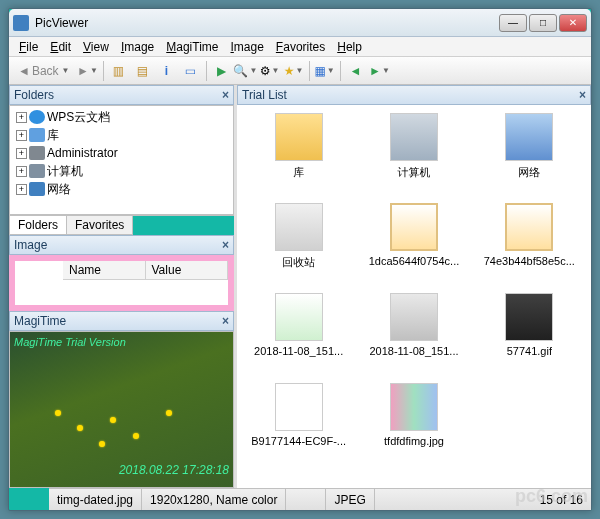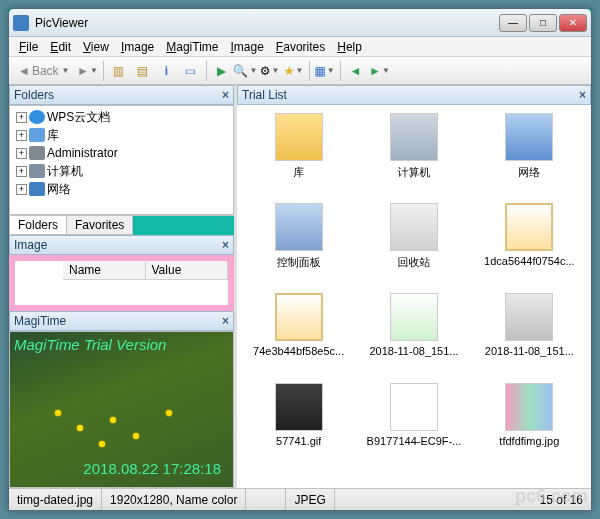--- a/index.html
+++ b/index.html
@@ -29,28 +29,28 @@
 .tree-exp { width: 11px; height: 11px; border: 1px solid #888; font-size: 9px; line-height: 9px; text-align: center; cursor: pointer; }
 .tree-icon { width: 16px; height: 14px; border-radius: 2px; }
 .tabs { height: 20px; display: flex; border-top: 1px solid #c0c0c0; }
 .tab { padding: 2px 8px; border: 1px solid #c0c0c0; border-top: none; background: #f0f0f0; cursor: pointer; margin-right: -1px; }
 .tab.active { background: #fff; }
 .info-body { flex: 0 0 56px; background: #fff; border: 6px solid #f9a8d4; padding-left: 48px; }
 .info-head { display: flex; border-bottom: 1px solid #d0d0d0; background: #f4f4f4; }
 .info-head span { padding: 2px 6px; flex: 1; border-right: 1px solid #d0d0d0; }
 .preview-body { flex: 1; background: #000; border: 1px solid #c0c0c0; display: flex; align-items: center; justify-content: center; position: relative; overflow: hidden; }
 .preview-img { width: 100%; height: 100%; background: linear-gradient(160deg, #2a5030 0%, #4a7020 40%, #3a6028 100%); position: relative; }
-.preview-txt1 { position: absolute; top: 4px; left: 4px; color: #40f0a0; font-style: italic; font-size: 15px; }
-.preview-txt2 { position: absolute; bottom: 10px; right: 12px; color: #40f0a0; font-size: 15px; }
+.preview-txt1 { position: absolute; top: 4px; left: 4px; color: #40f0a0; font-style: italic; font-size: 11px; }
+.preview-txt2 { position: absolute; bottom: 10px; right: 4px; color: #40f0a0; font-style: italic; font-size: 12px; }
 .file-list-body { flex: 1; background: #fff; overflow: auto; padding: 8px; }
 .file-grid { display: grid; grid-template-columns: repeat(3, 1fr); gap: 4px 8px; }
 .file-item { display: flex; flex-direction: column; align-items: center; height: 86px; cursor: pointer; }
 .file-thumb { width: 48px; height: 48px; border: 1px solid #ccc; background: #f8f8f8; display: flex; align-items: center; justify-content: center; margin-bottom: 4px; }
 .file-label { font-size: 11px; text-align: center; max-width: 100px; overflow: hidden; text-overflow: ellipsis; white-space: nowrap; }
-.statusbar { height: 22px; background: linear-gradient(#f0f0f0,#e0e0e0); border-top: 1px solid #c0c0c0; display: flex; align-items: center; font-size: 11px; }
+.statusbar { height: 22px; background: linear-gradient(#f0f0f0,#e0e0e0); border-top: 1px solid #c0c0c0; display: flex; align-items: center; font-size: 11px; margin-left: 40px; }
 .sb-cell { padding: 0 8px; border-right: 1px solid #c0c0c0; height: 100%; display: flex; align-items: center; }
 .sb-right { margin-left: auto; padding: 0 8px; }
 .flower { width: 6px; height: 6px; background: #ffdd00; border-radius: 50%; position: absolute; box-shadow: 0 0 2px #ffdd00; }
 .watermark { position: absolute; right: 12px; bottom: 12px; color: rgba(200,200,200,0.6); font-size: 18px; font-weight: bold; pointer-events: none; }
 </style>
 </head>
 <body>
 
 <div class="window">
 
@@ -210,24 +210,20 @@
             </div>
             <div class="file-item">
               <div class="file-thumb" style="background:linear-gradient(#d0d8e0,#a0b0c0)"></div>
               <div class="file-label">计算机</div>
             </div>
             <div class="file-item">
               <div class="file-thumb" style="background:linear-gradient(#b0d0f0,#6090d0)"></div>
               <div class="file-label">网络</div>
             </div>
             <div class="file-item">
-              <div class="file-thumb" style="background:linear-gradient(#c0d8f0,#80a0d0)"></div>
-              <div class="file-label">控制面板</div>
-            </div>
-            <div class="file-item">
               <div class="file-thumb" style="background:linear-gradient(#f0f0f0,#d0d0d0)"></div>
               <div class="file-label">回收站</div>
             </div>
             <div class="file-item">
               <div class="file-thumb" style="background:linear-gradient(#fff,#ffe0a0);border:2px solid #e0c080"></div>
               <div class="file-label">1dca5644f0754c...</div>
             </div>
             <div class="file-item">
               <div class="file-thumb" style="background:linear-gradient(#fff,#ffe0a0);border:2px solid #e0c080"></div>
               <div class="file-label">74e3b44bf58e5c...</div>

